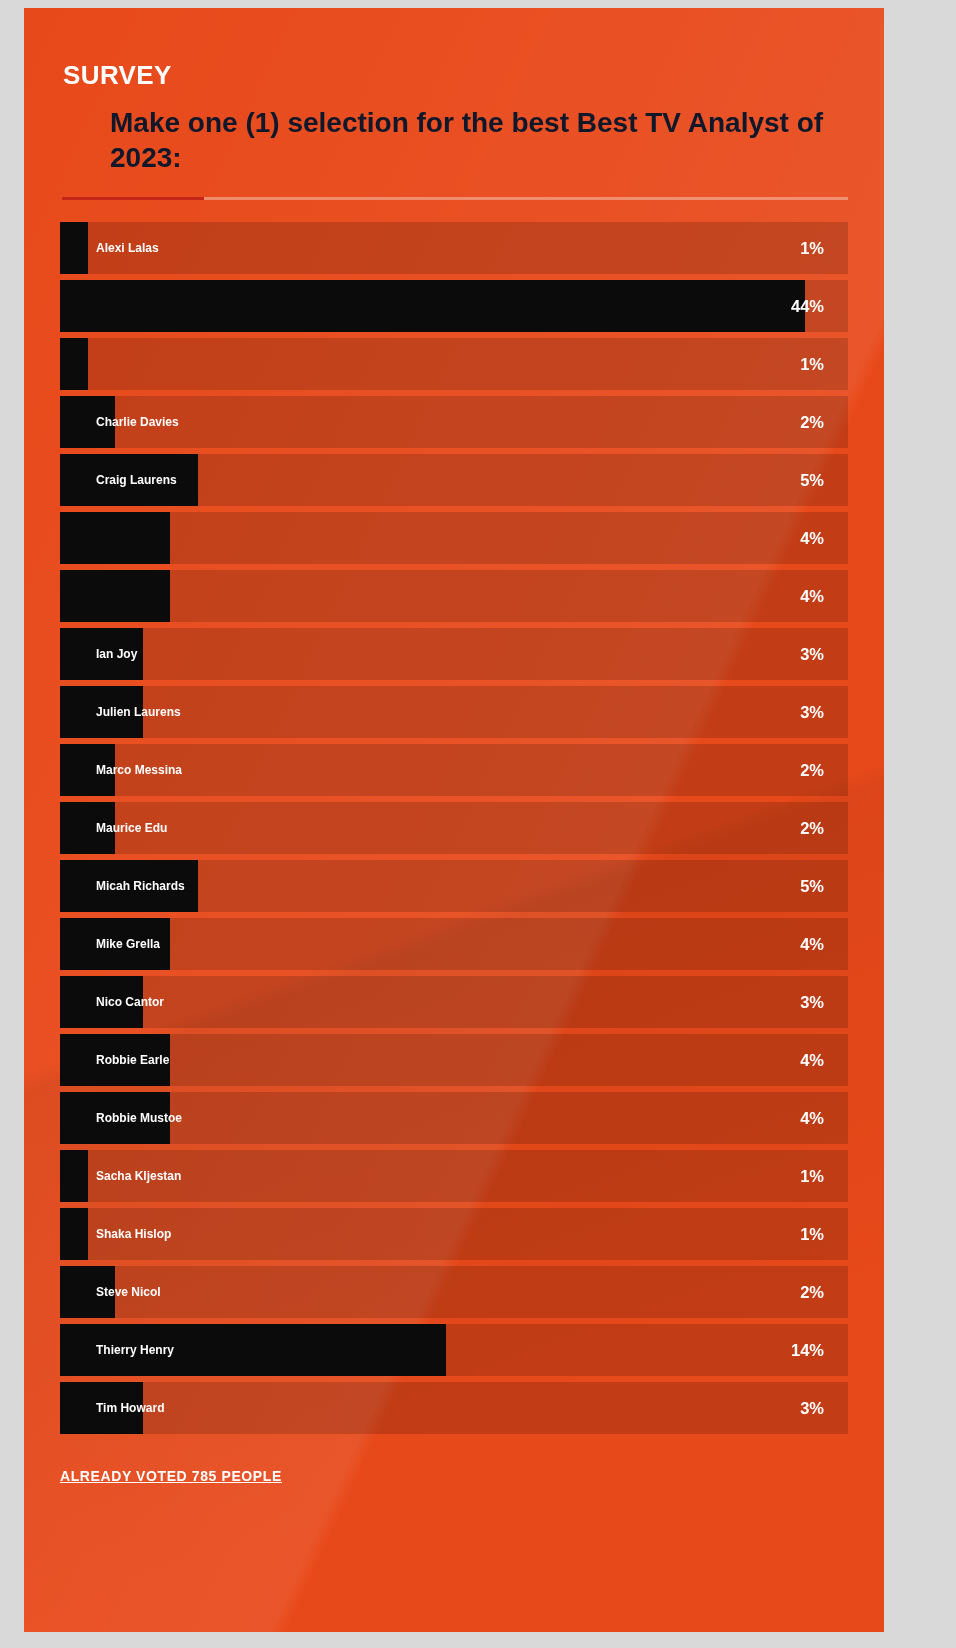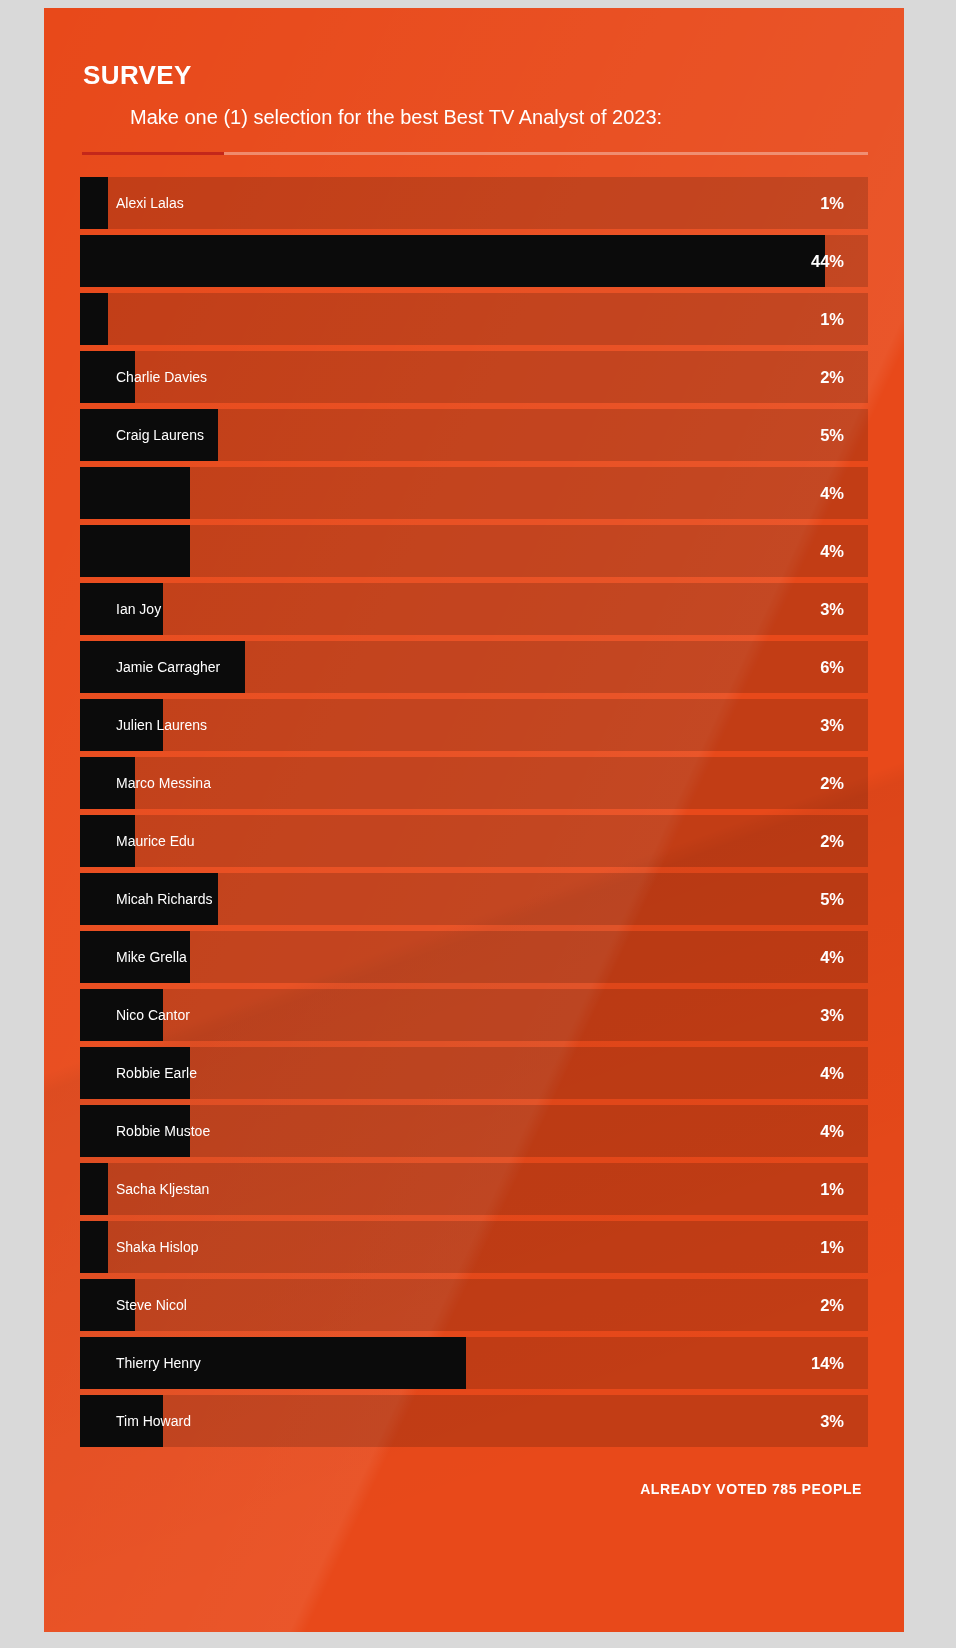--- a/index.html
+++ b/index.html
@@ -14,21 +14,20 @@
     overflow: hidden;
   }
   .poll-card {
     position: absolute;
     left: 24px;
     top: 8px;
     width: 860px;
     height: 1624px;
     background: #e8491a;
     overflow: hidden;
-    margin-left: 20px;
   }
   
   .poll-card::before {
     content: "";
     position: absolute;
     left: 0; top: 0;
     width: 100%;
     height: 100%;
     background:
       linear-gradient(115deg, rgba(255,255,255,0.00) 0%, rgba(255,255,255,0.045) 38%, rgba(255,255,255,0.07) 62%, rgba(255,255,255,0.00) 63%),
@@ -42,23 +41,23 @@
   }
   .survey-kicker {
     color: #ffffff;
     font-size: 26px;
     font-weight: bold;
     letter-spacing: 0.4px;
     padding-top: 52px;
     margin: 0 0 0 3px;
   }
   .survey-question {
-    color: #ffffff;
-    font-size: 20px;
-    font-weight: normal;
+    color: #0f172a;
+    font-size: 28px;
+    font-weight: bold;
     margin: 14px 0 0 50px;
     line-height: 1.25;
   }
   .rule-wrap {
     position: relative;
     height: 3px;
     margin: 22px 0 22px 2px;
     background: rgba(255,255,255,0.35);
   }
   .rule-accent {
@@ -83,42 +82,43 @@
     position: absolute;
     left: 0; top: 0; bottom: 0;
     background: #0b0b0b;
   }
   .poll-label {
     position: absolute;
     left: 36px;
     top: 0;
     line-height: 52px;
     color: #ffffff;
-    font-size: 14px;
-    font-weight: normal;
+    font-size: 12px;
+    font-weight: bold;
     z-index: 3;
     white-space: nowrap;
   }
   .poll-pct {
     position: absolute;
     right: 24px;
     top: 0;
     line-height: 52px;
     color: #ffffff;
     font-size: 16.5px;
     font-weight: bold;
     z-index: 3;
   }
   .footer {
-    text-align: right;
+    text-align: left;
     color: #ffffff;
     font-size: 14px;
     font-weight: bold;
     letter-spacing: 0.6px;
     padding: 28px 6px 0 0;
+    text-decoration: underline;
   }
 </style>
 </head>
 <body>
 
 <div class="poll-card">
   <div class="card-inner">
     <div class="survey-kicker">SURVEY</div>
     <div class="survey-question">Make one (1) selection for the best Best TV Analyst of 2023:</div>
     <div class="rule-wrap">
@@ -155,25 +155,20 @@
         <div class="poll-row">
           <div class="poll-bar" style="width: 110.32px;"></div>
           <span class="poll-pct">4%</span>
         </div>
         <div class="poll-row">
           <div class="poll-bar" style="width: 82.74px;"></div>
           <span class="poll-label">Ian Joy</span>
           <span class="poll-pct">3%</span>
         </div>
         <div class="poll-row">
-          <div class="poll-bar" style="width: 165.48px;"></div>
-          <span class="poll-label">Jamie Carragher</span>
-          <span class="poll-pct">6%</span>
-        </div>
-        <div class="poll-row">
           <div class="poll-bar" style="width: 82.74px;"></div>
           <span class="poll-label">Julien Laurens</span>
           <span class="poll-pct">3%</span>
         </div>
         <div class="poll-row">
           <div class="poll-bar" style="width: 55.16px;"></div>
           <span class="poll-label">Marco Messina</span>
           <span class="poll-pct">2%</span>
         </div>
         <div class="poll-row">

